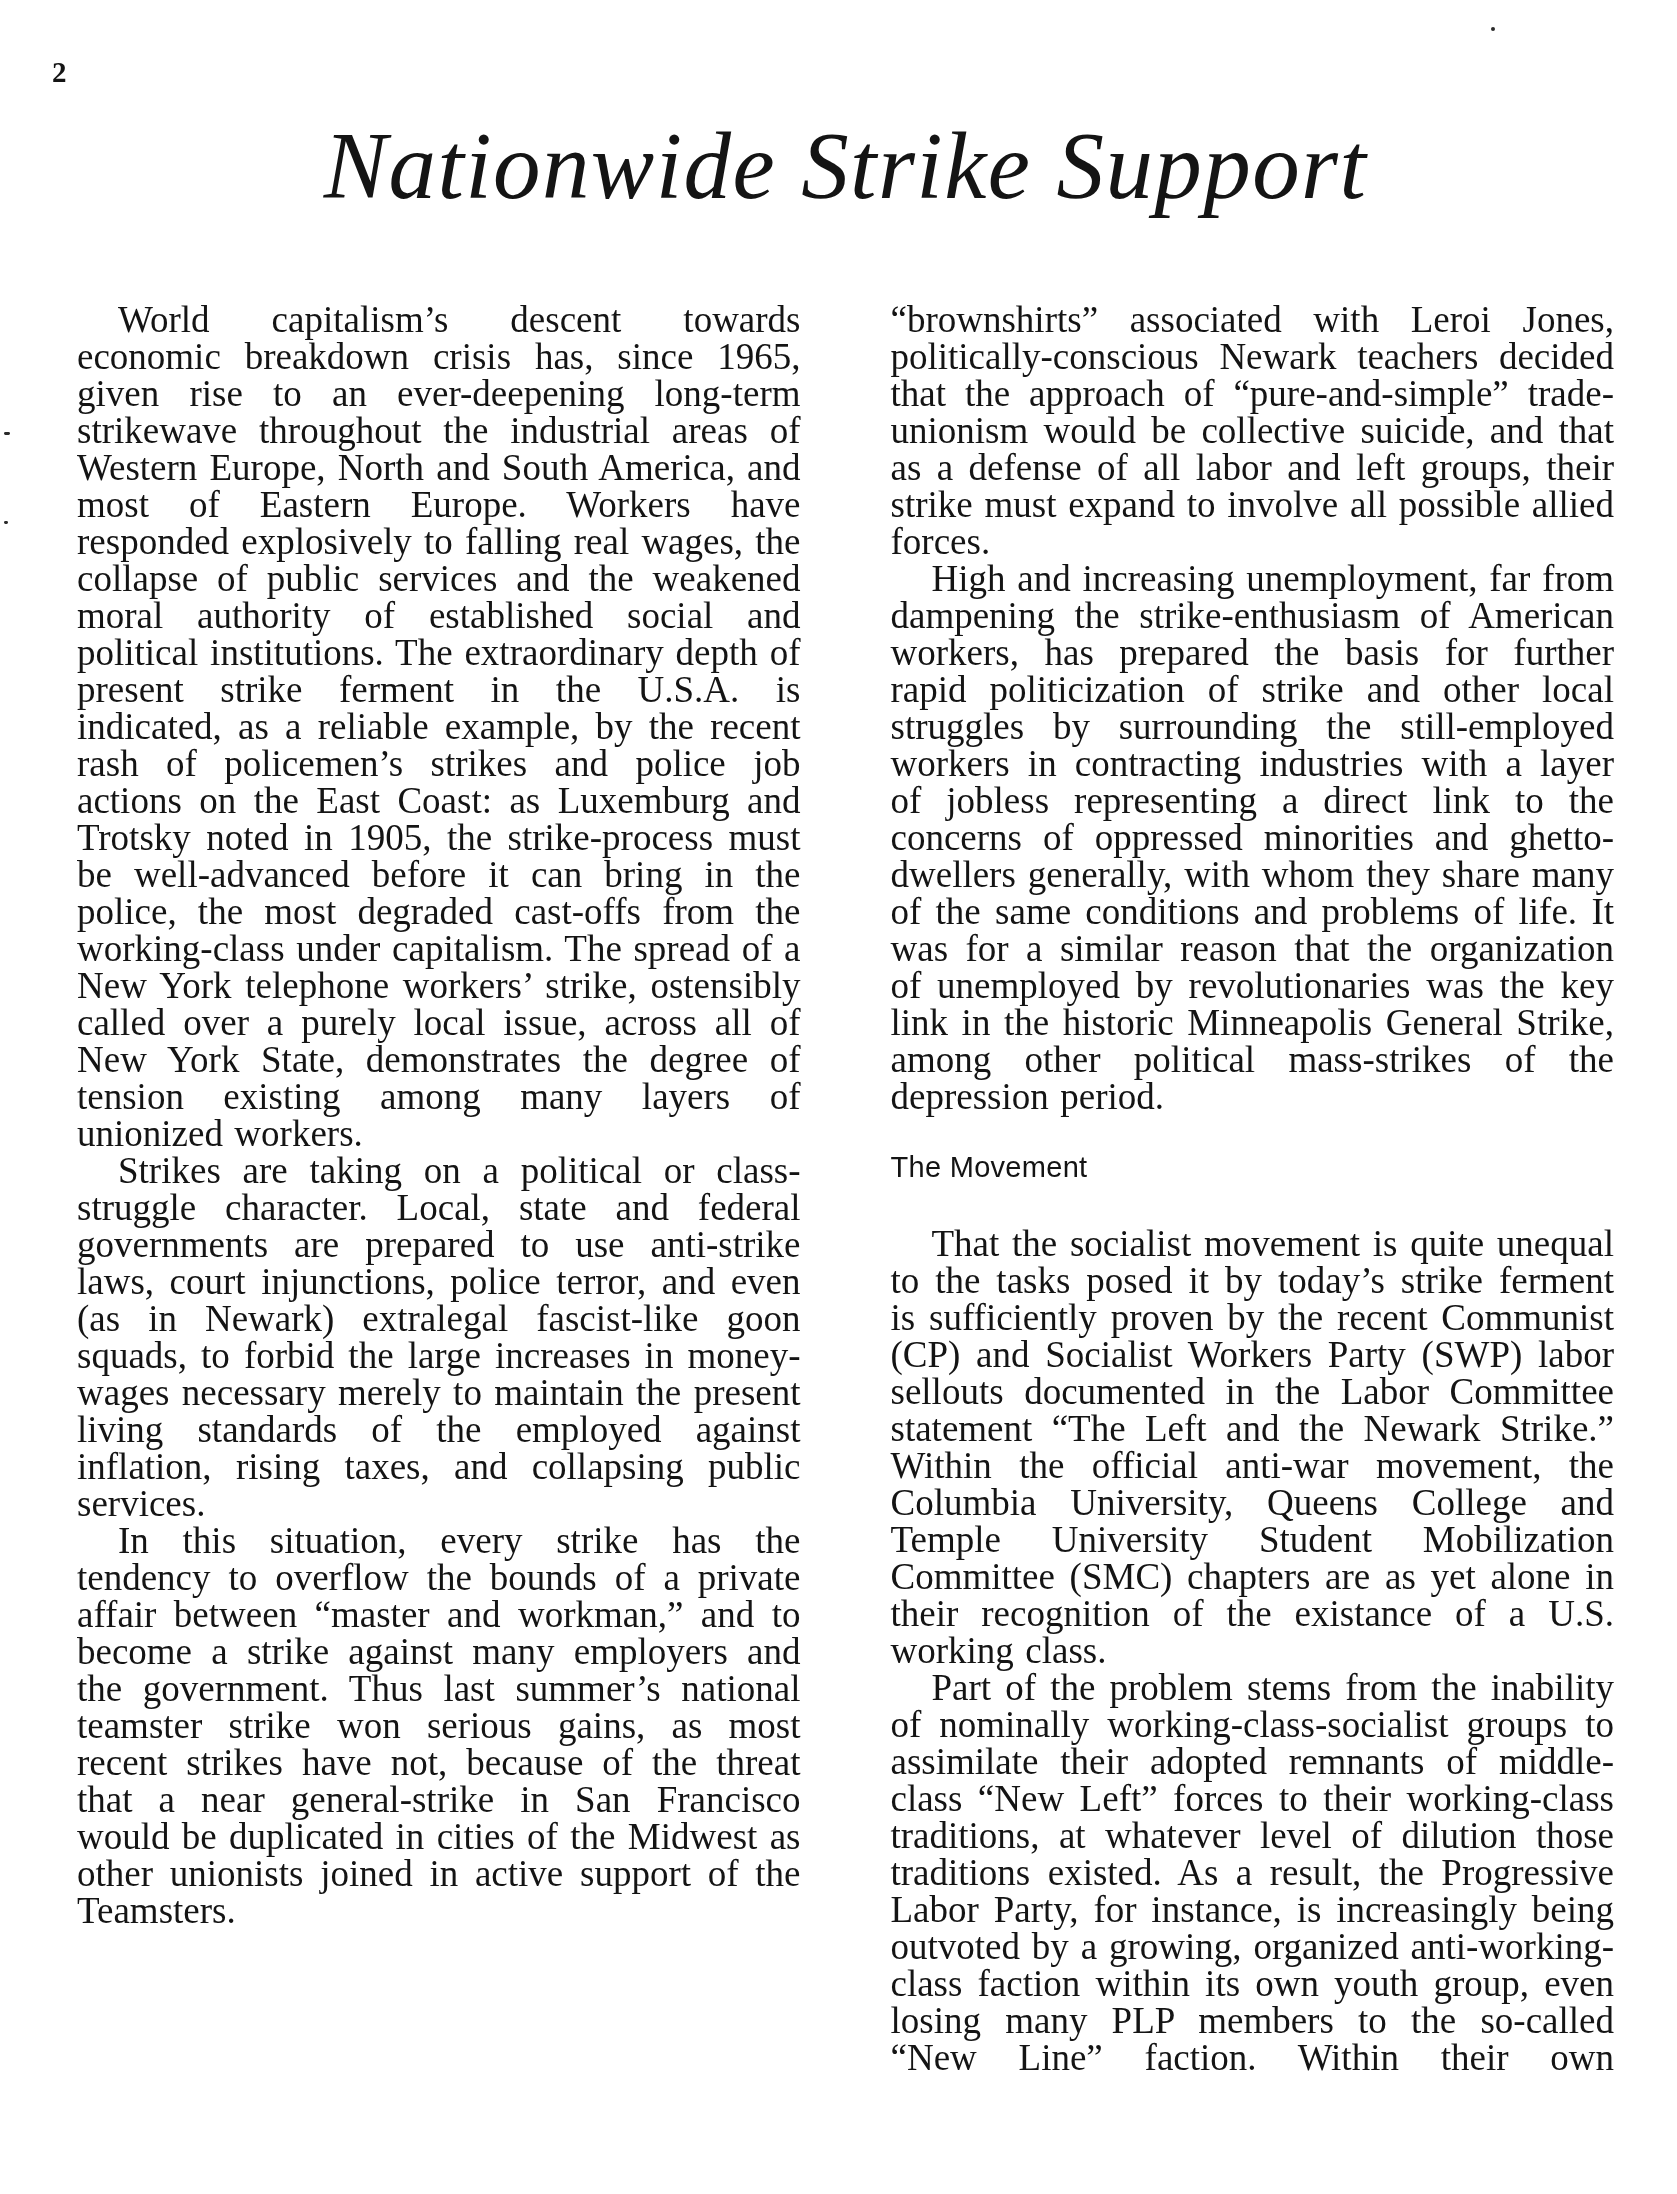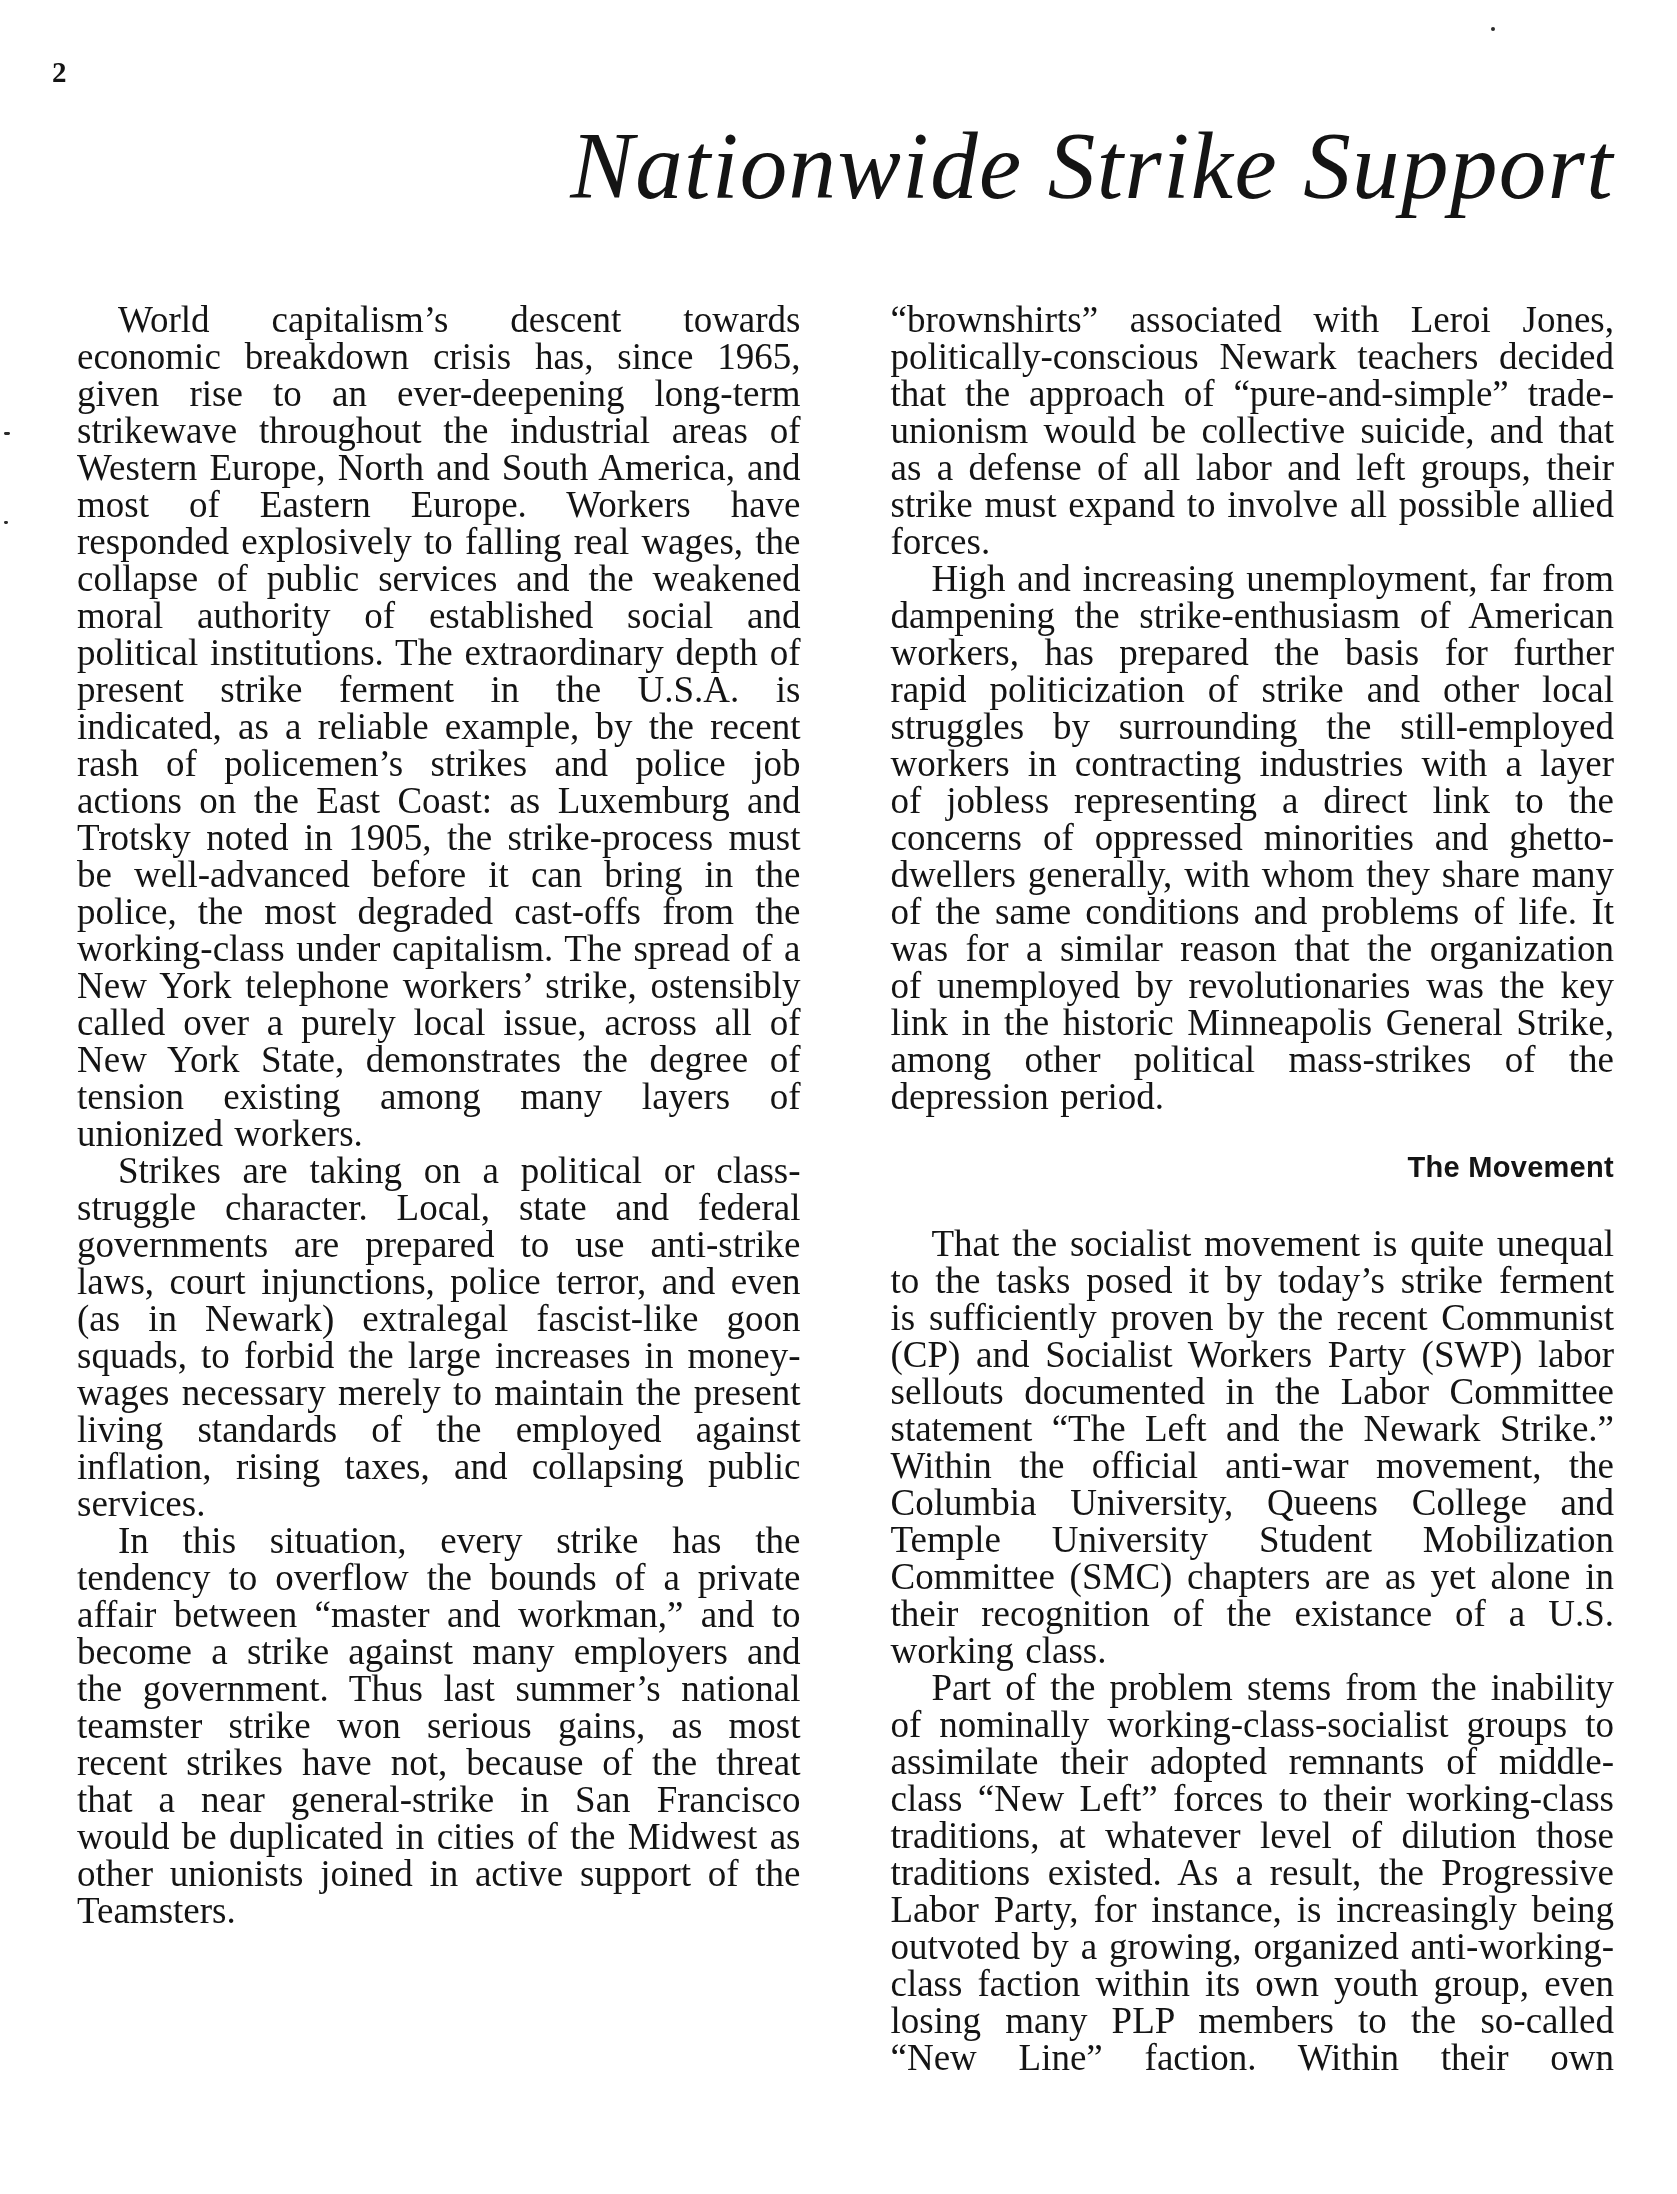--- a/index.html
+++ b/index.html
@@ -22,21 +22,21 @@
     font-size: 29px;
     font-weight: bold;
     letter-spacing: 0.7px;
   }
   .headline {
     margin: 106px 0 0 0;
     font-weight: normal;
     font-style: italic;
     font-size: 95px;
     line-height: 1.28;
-    text-align: right;
+    text-align: center;
     letter-spacing: 0.015em;
     white-space: nowrap;
   }
   .headline .hl-line { display: block; }
   .columns {
     display: flex;
     gap: 90px;
     margin-top: 73px;
   }
   .col { flex: 1 1 0; min-width: 0; }
@@ -44,23 +44,23 @@
     margin: 0;
     font-size: 37px;
     line-height: 37px;
     text-align: justify;
     word-spacing: 0.06em;
   }
   .col p.indent { text-indent: 41px; }
   .col p.flush-last { text-align-last: justify; }
   .section-heading {
     font-family: "Liberation Sans", sans-serif;
-    font-weight: bold;
+    font-weight: normal;
     font-size: 29px;
-    text-align: right;
+    text-align: left;
     margin: 36px 0 41px 0;
     letter-spacing: 0.01em;
   }
   
   .speck {
     position: absolute;
     background: #2a2a2a;
     border-radius: 50%;
   }
   .speck.dot-tr { top: 27px; left: 1491px; width: 4.2px; height: 4.2px; }

